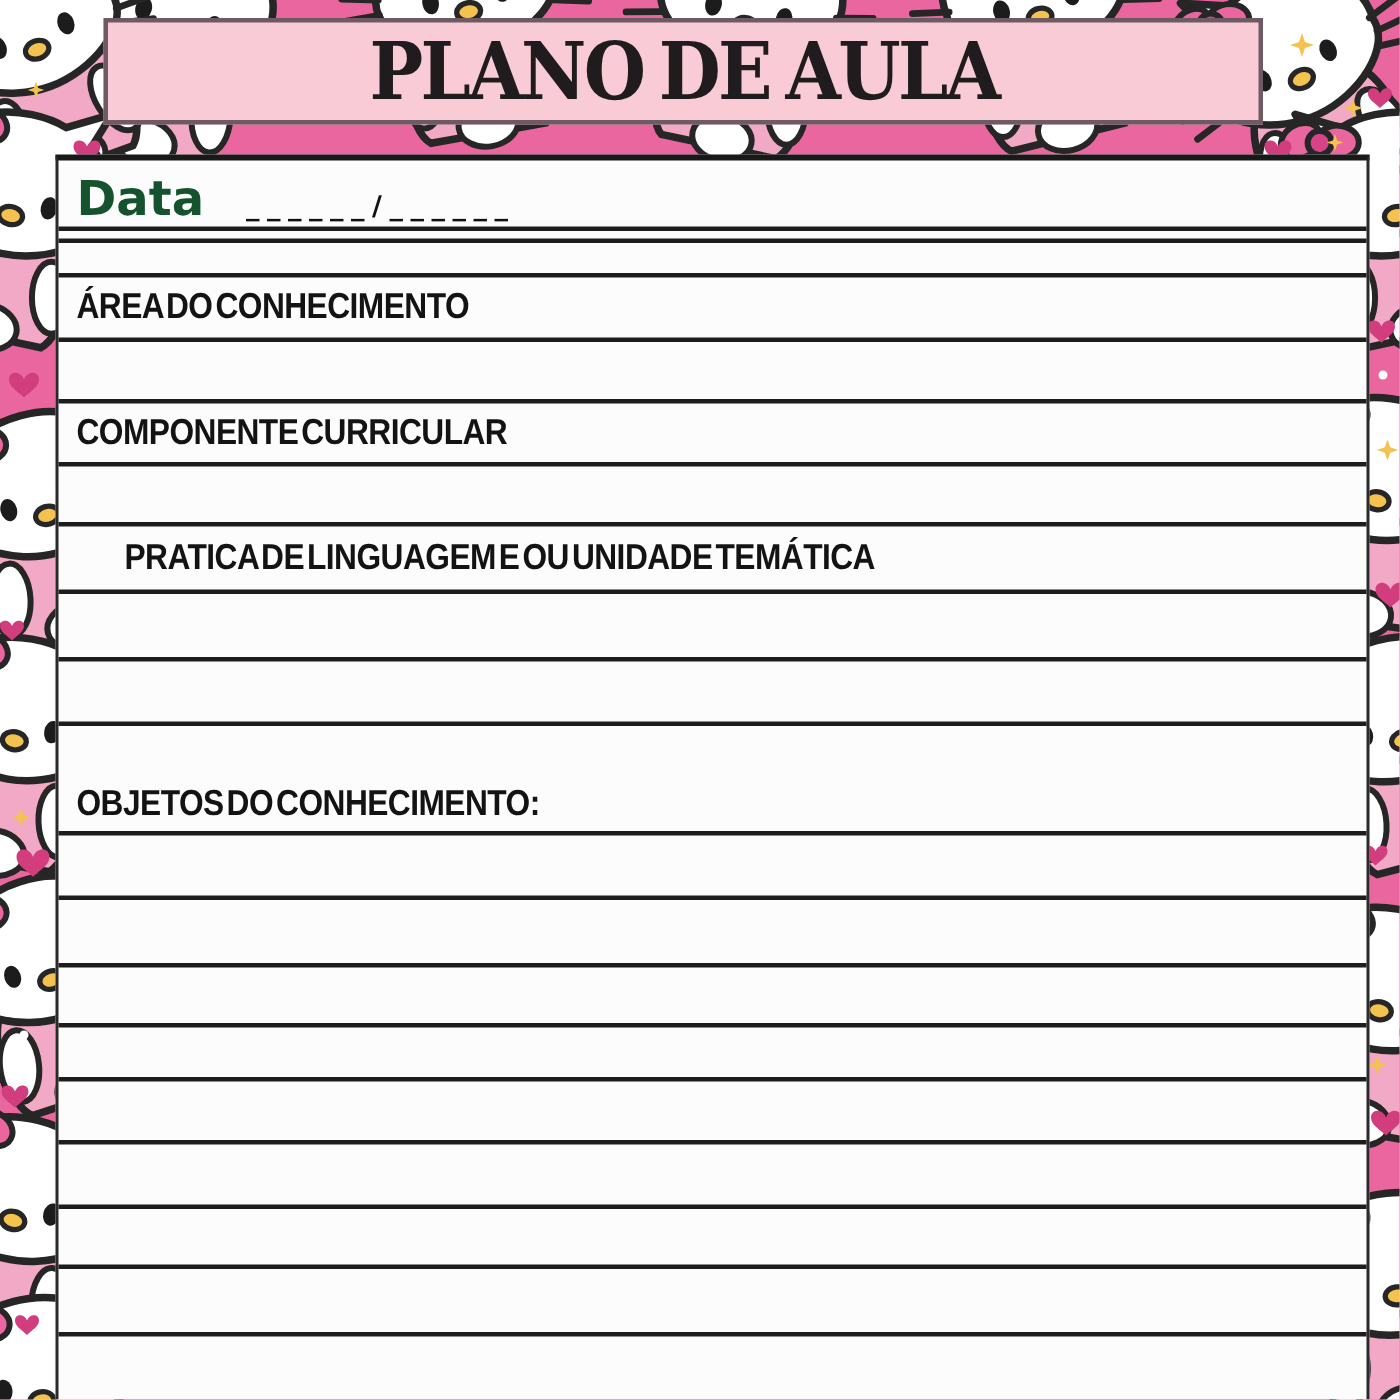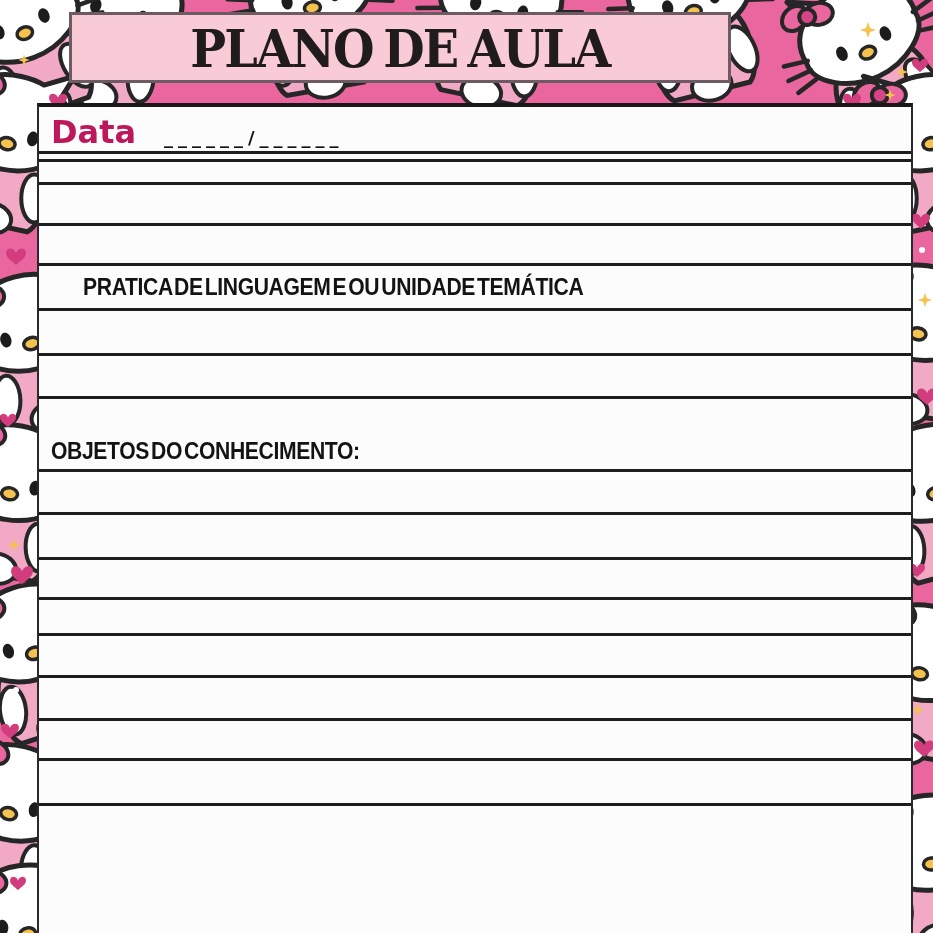--- a/index.html
+++ b/index.html
@@ -2,21 +2,21 @@
 <html><head>
 <meta charset="utf-8">
 <style>
   html,body{margin:0;padding:0;background:#e9679e;}
   .stage{
     position:relative;width:933px;height:933px;overflow:hidden;
     font-family:"Liberation Sans",sans-serif;
   }
   .bg{position:absolute;left:0;top:0;z-index:0;}
   .banner{
-    position:absolute;left:69px;top:12px;width:662px;height:71px;
+    position:absolute;left:69px;top:12px;width:773px;height:71px;
     background:#f8cbd6;border:3px solid #6e5a62;box-sizing:border-box;
     display:flex;align-items:center;justify-content:center;z-index:2;
   }
   .banner h1{
     margin:0;font-family:"DejaVu Serif",serif;font-weight:700;font-size:53px;
     letter-spacing:-2px;word-spacing:-5px;color:#201c1d;
     transform:scaleX(0.9);white-space:nowrap;
   }
   .paper{
     position:absolute;left:37px;top:103px;width:876px;height:830px;
@@ -25,21 +25,21 @@
     display:flex;flex-direction:column;z-index:1;
   }
   .row{
     flex:0 0 auto;box-sizing:content-box;border-bottom:3px solid #1d1d1d;
     display:flex;align-items:center;padding-left:12px;overflow:hidden;
   }
   .row.last{flex:1 1 auto;border-bottom:none;}
   .row.date{align-items:flex-end;padding-bottom:3px;}
   .date-label{
     font-family:"DejaVu Sans",sans-serif;font-weight:600;font-size:32px;
-    line-height:1;color:#be185d;
+    line-height:1;color:#14532d;
   }
   .date-blanks{
     font-family:"DejaVu Sans",sans-serif;font-weight:600;font-size:18px;
     letter-spacing:5px;margin-left:28px;line-height:1;color:#111;
     padding-bottom:1px;
   }
   .section-label{
     font-family:"Liberation Sans",sans-serif;font-weight:700;font-size:24px;
     letter-spacing:-0.4px;word-spacing:-4px;color:#131313;white-space:nowrap;
     transform:scaleX(0.88);transform-origin:0 50%;
@@ -134,21 +134,27 @@
     <h1>PLANO DE AULA</h1>
   </div>
 
   <div class="paper" id="paper">
       <div class="row date" style="height: 41px;">
         <span class="date-label">Data</span>
         <span class="date-blanks">______/______</span>
       </div>
       <div class="row spacer" style="height: 5px;"></div>
       <div class="row blank" style="height: 20px;"></div>
+      <div class="row label" style="height: 40px;">
+        <span class="section-label">ÁREA DO CONHECIMENTO</span>
+      </div>
       <div class="row blank" style="height: 38px;"></div>
+      <div class="row label" style="height: 39px;">
+        <span class="section-label">COMPONENTE CURRICULAR</span>
+      </div>
       <div class="row blank" style="height: 37px;"></div>
       <div class="row label" style="height: 42px; padding-left: 44px;">
         <span class="section-label">PRATICA DE LINGUAGEM E OU UNIDADE TEMÁTICA</span>
       </div>
       <div class="row blank" style="height: 42px;"></div>
       <div class="row blank" style="height: 40px;"></div>
       <div class="row label" style="height: 36px; margin-top: 34px;">
         <span class="section-label">OBJETOS DO CONHECIMENTO:</span>
       </div>
       <div class="row blank" style="height: 40px;"></div>

